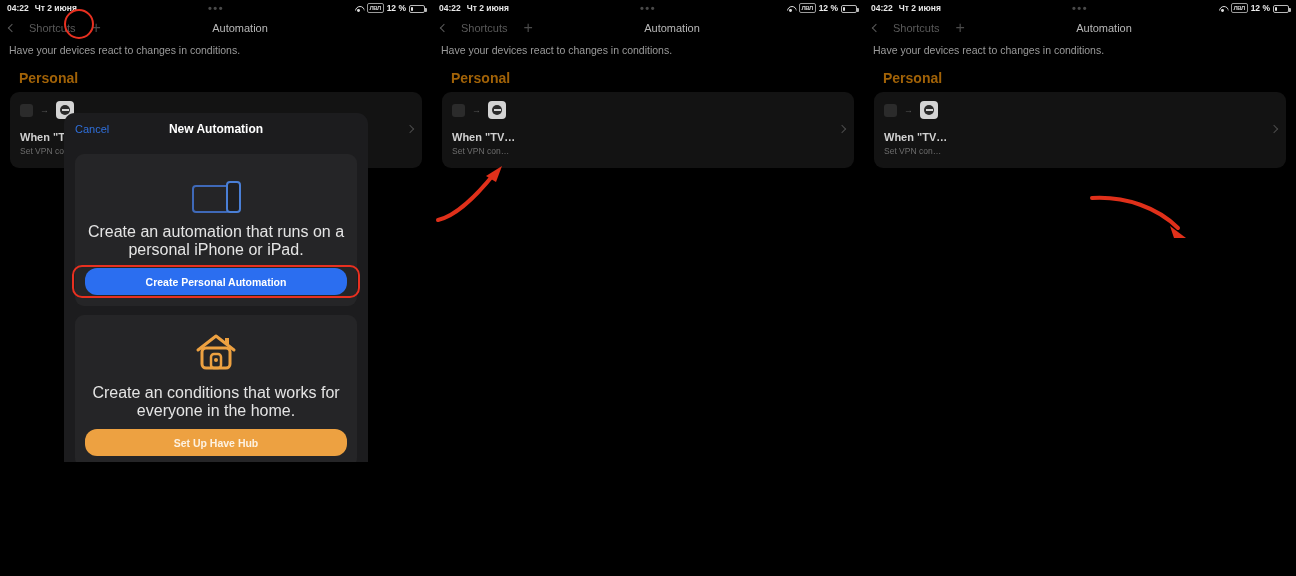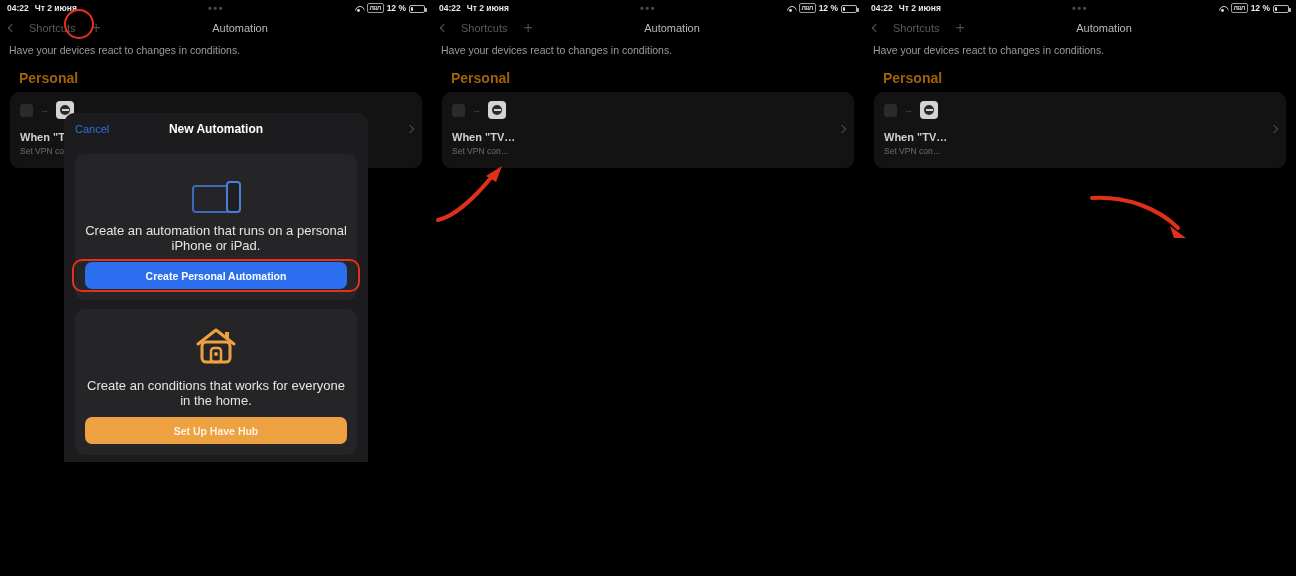--- a/index.html
+++ b/index.html
@@ -144,23 +144,23 @@
   .sheet-title {
     position: absolute; left: 0; right: 0; text-align: center;
     color: #fff; font-size: 12px; font-weight: bold; pointer-events: none;
   }
 
   
   .opt-card {
     margin: 9px 11px 0; background: #252527; border-radius: 9px;
     padding: 13px 10px 11px; text-align: center; position: relative;
   }
-  .opt-desc { color: #e4e4e4; font-size: 13px; margin-top: 10px; }
+  .opt-desc { color: #e4e4e4; font-size: 16px; margin-top: 10px; }
   .cta {
-    margin-top: 9px; height: 27px; border-radius: 7px;
+    margin-top: 9px; height: 27px; border-radius: 12px;
     display: flex; align-items: center; justify-content: center;
     font-size: 10.5px; font-weight: bold;
   }
   .cta-blue { background: #2b6ef0; color: #fff; }
   .cta-orange { background: #eda141; color: #fdf2e2; }
   .cta-ring {
     position: absolute; left: -3px; right: -3px; bottom: 8px;
     height: 33px; border: 2.5px solid #e83020; border-radius: 10px;
     pointer-events: none;
   }

